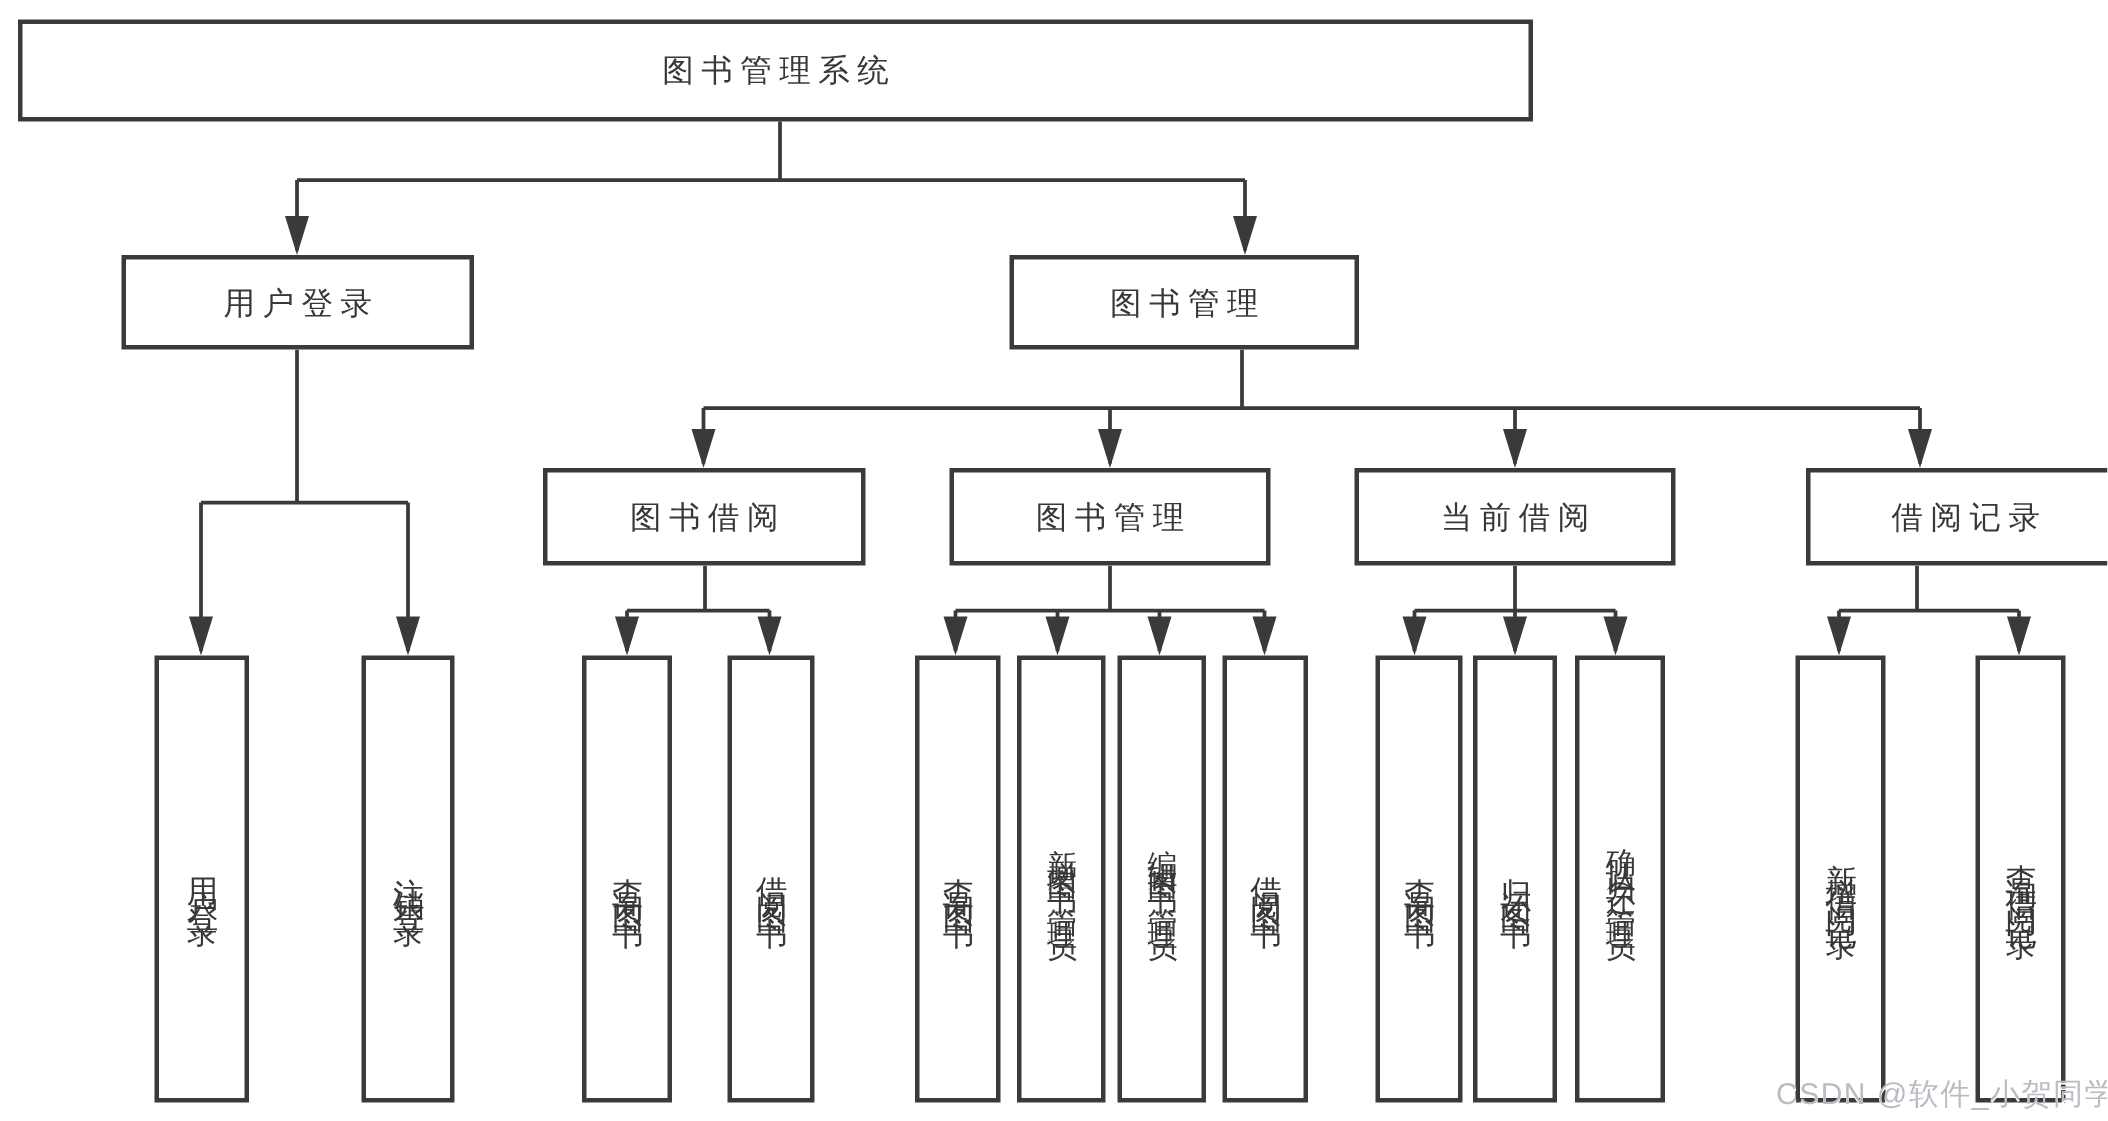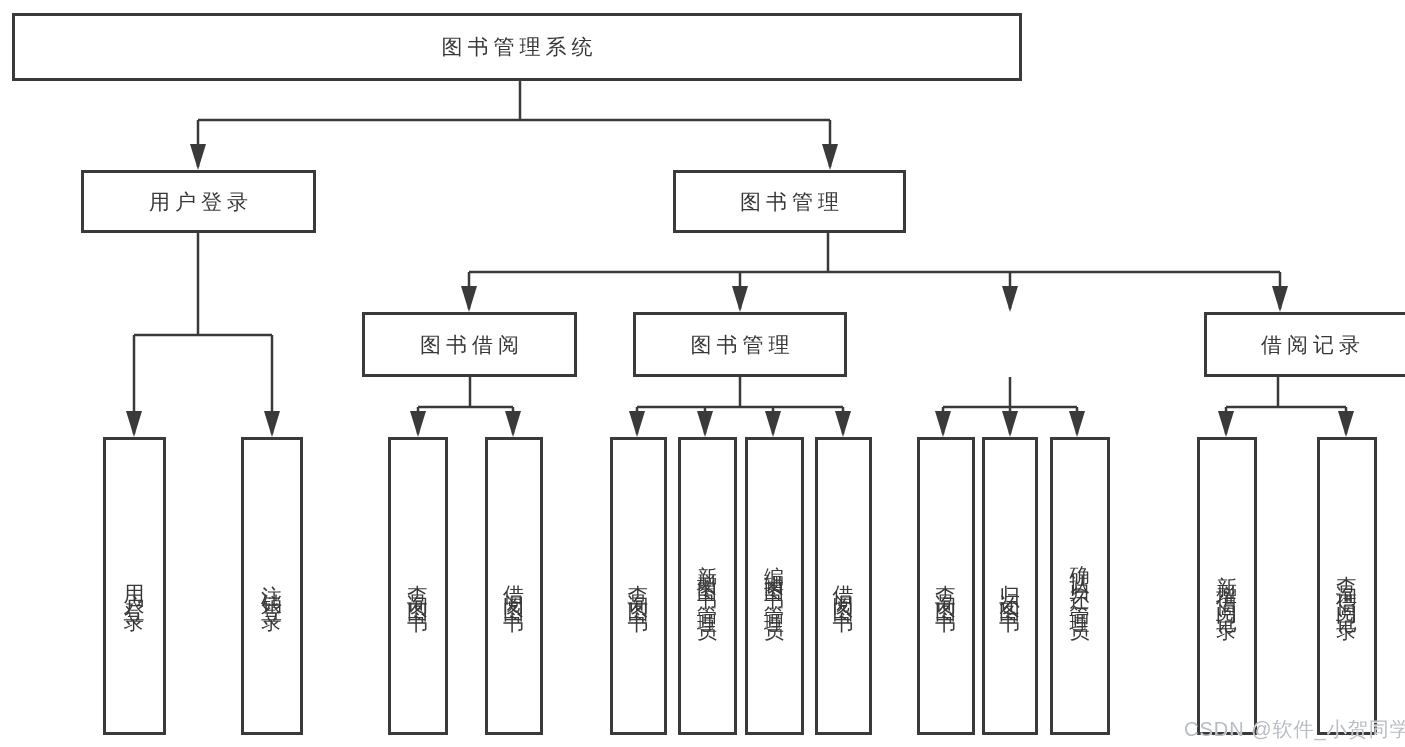--- a/index.html
+++ b/index.html
@@ -114,20 +114,23 @@
   <div class="hbox" style="left:673px; top:170px; width:233px; height:63px;">
     <span>图书管理</span>
   </div>
 
   <div class="hbox" style="left:362px; top:312px; width:215px; height:65px;">
     <span>图书借阅</span>
   </div>
   <div class="hbox" style="left:633px; top:312px; width:214px; height:65px;">
     <span>图书管理</span>
   </div>
+  <div class="hbox" style="left:903px; top:312px; width:214px; height:65px;">
+    <span>当前借阅</span>
+  </div>
   <div class="hbox" style="left:1172px; top:312px; width:213px; height:65px;margin-left:32px;">
     <span>借阅记录</span>
   </div>
 
   <div class="vbox" style="left:103px; top:437px; width:63px; height:298px;">
     <span>用户登录</span>
   </div>
   <div class="vbox" style="left:241px; top:437px; width:62px; height:298px;">
     <span>注销登录</span>
   </div>

